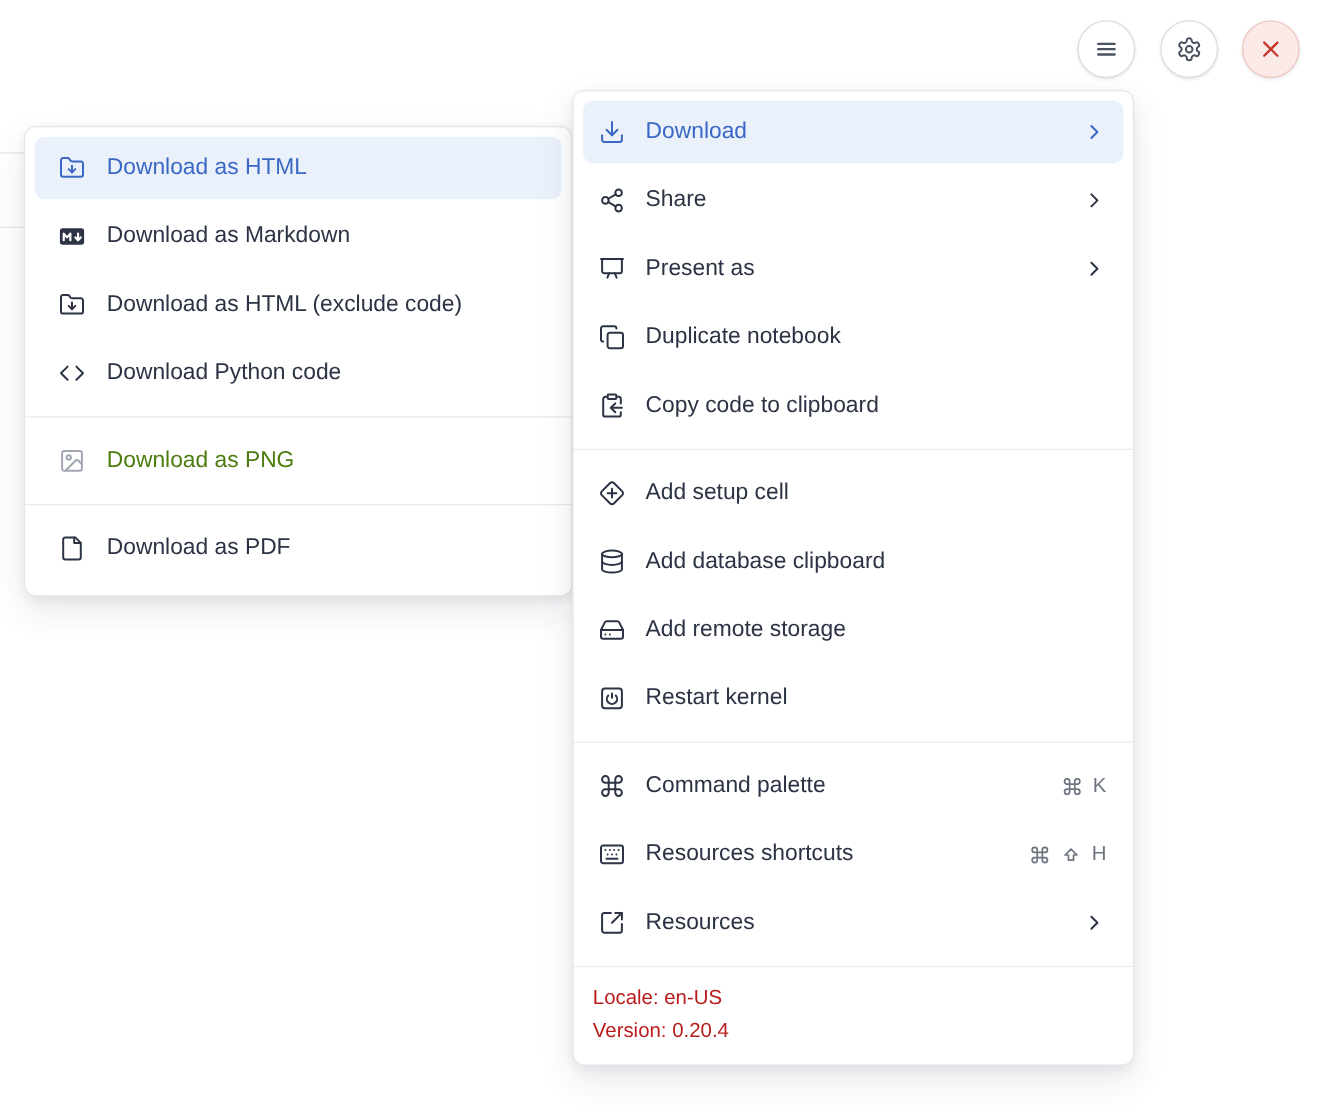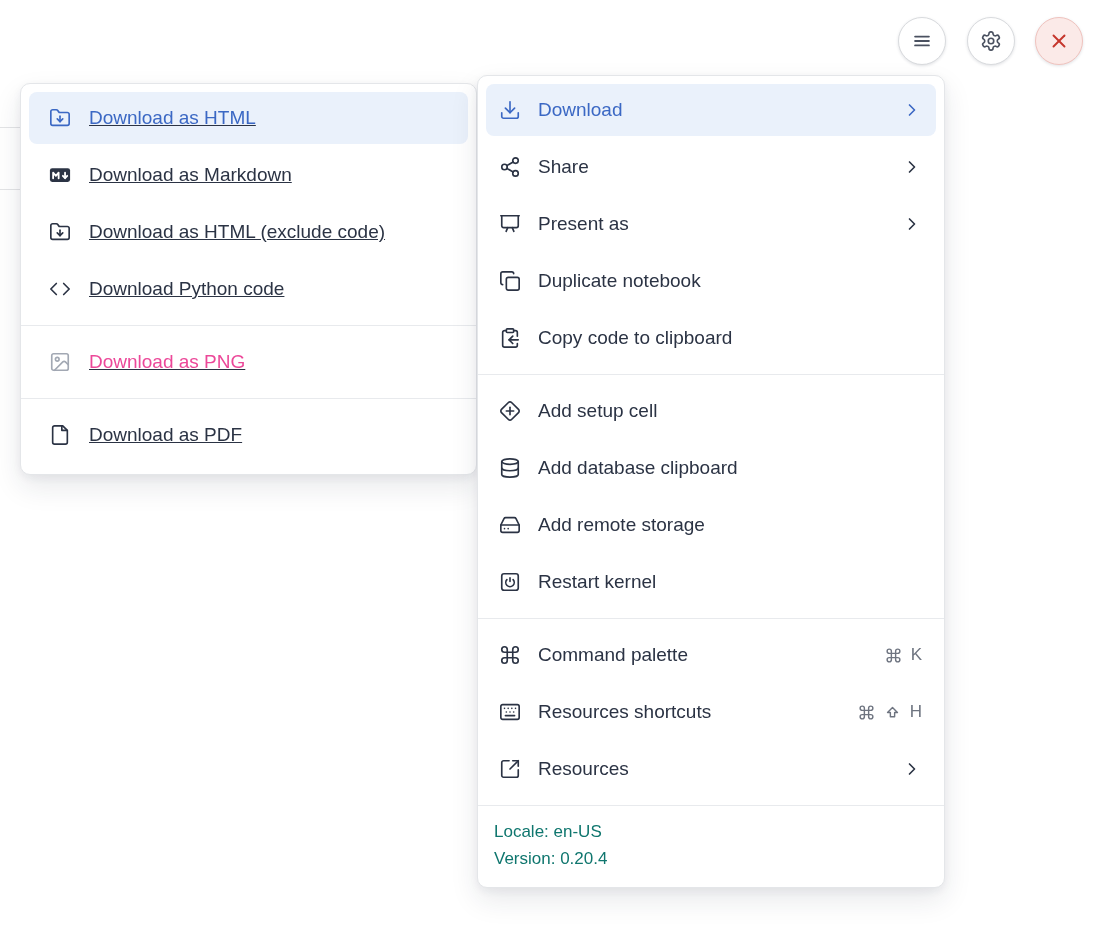--- a/index.html
+++ b/index.html
@@ -27,48 +27,48 @@
   #btn-menu{left:898px;top:17px;}
   #btn-settings{left:967px;top:17px;}
   #btn-close{left:1035px;top:17px;background:#FBEAE8;border-color:#F0C3BE;color:#C5362C;}
 
   
   .panel{
     position:absolute;background:#ffffff;box-sizing:border-box;
     border:1px solid #E4E6E9;border-radius:10px;padding:8px;
     box-shadow:0 12px 28px rgba(30,40,60,.10),0 3px 8px rgba(30,40,60,.06);
   }
-  #download-submenu{left:20px;top:83px;width:457px;text-decoration:underline;}
+  #download-submenu{left:20px;top:105px;width:457px;}
   #main-menu{left:477px;top:75px;width:468px;padding-bottom:0;}
 
   .mi{
     display:flex;align-items:center;height:52px;border-radius:8px;
     padding:0 14px 0 20px;font-size:19px;margin-bottom:5px;cursor:pointer;
     background:transparent;white-space:nowrap;
   }
   #main-menu .mi{padding-left:13px;}
   .mi .ic{width:22px;height:22px;flex:none;margin-right:17px;color:#2B3344;}
   #download-submenu .mi .ic{margin-right:18px;}
   .mi .ic svg{width:22px;height:22px;}
   .mi .lbl{flex:1;}
   .mi .chev{width:20px;height:20px;flex:none;color:#2B3344;}
   .mi .chev svg{width:20px;height:20px;stroke-width:2;}
   .mi.hl{background:#EAF1FB;color:#3B68C4;}
   .mi.hl .ic,.mi.hl .chev{color:#3B68C4;}
-  .mi.dis{color:#ec4899;cursor:default;justify-content:center;}
+  .mi.dis{color:#4d7c0f;cursor:default;justify-content:center;}
   .mi.dis .ic{color:#A2A8B3;}
 
   .shortcut{display:flex;align-items:center;gap:9px;color:#6E7480;font-size:17px;}
   .shortcut svg{width:17px;height:17px;stroke-width:2;}
 
   .sep{height:1px;background:#E8EAED;margin:10px -8px;}
 
   .menu-footer{
     border-top:1px solid #E8EAED;margin:10px -8px 0;padding:11px 16px 13px;
-    color:#0f766e;font-size:17px;line-height:24px;border-radius:0 0 10px 10px;
+    color:#b91c1c;font-size:17px;line-height:24px;border-radius:0 0 10px 10px;
   }
   .menu-footer div{margin:3px 0;}
 </style>
 </head>
 <body>
 
 <svg width="0" height="0" style="position:absolute" aria-hidden="true">
   <defs>
     <symbol id="i-folder-down" viewBox="0 0 24 24">
       <path d="M20 20a2 2 0 0 0 2-2V8a2 2 0 0 0-2-2h-7.9a2 2 0 0 1-1.69-.9L9.6 3.9A2 2 0 0 0 7.93 3H4a2 2 0 0 0-2 2v13a2 2 0 0 0 2 2Z"></path>

